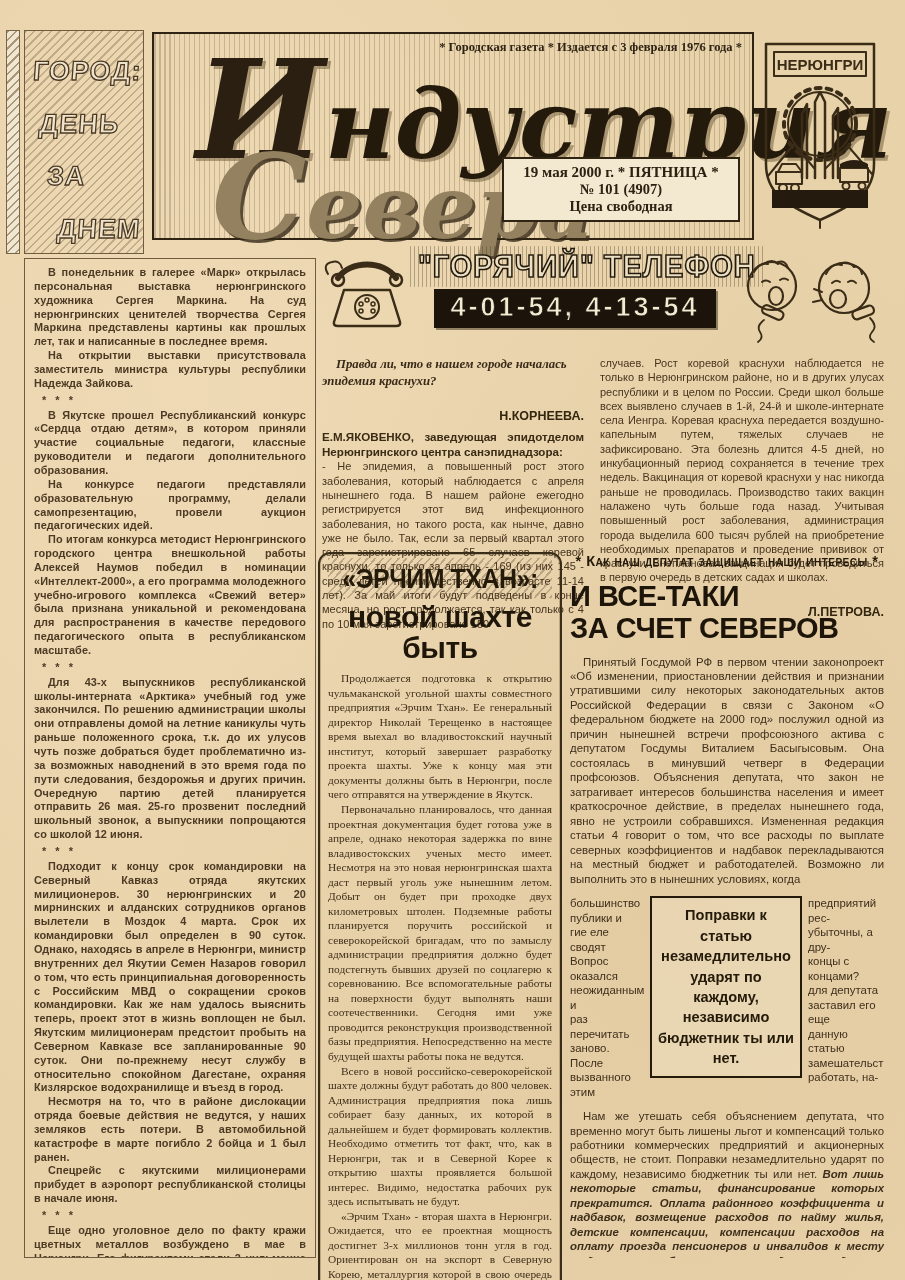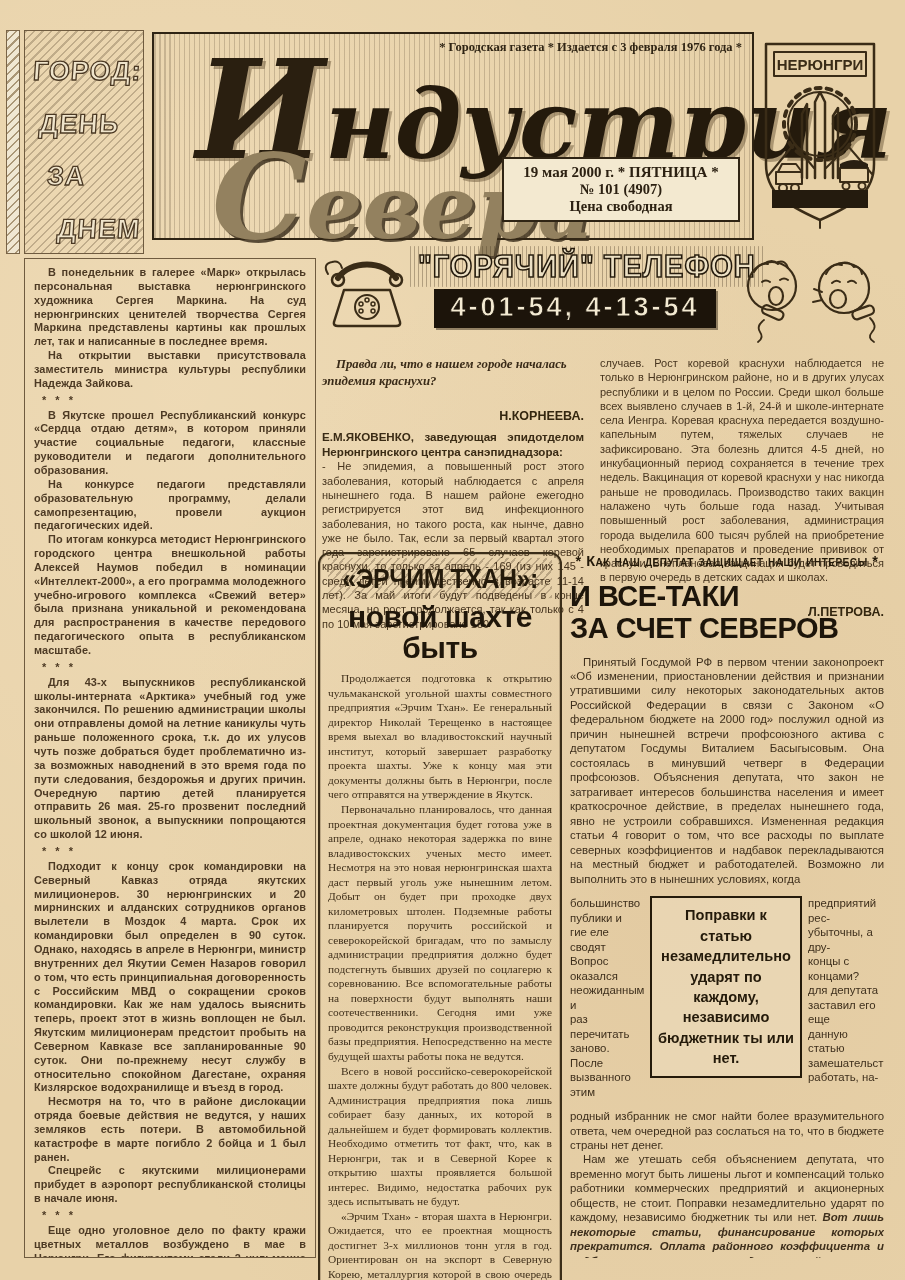--- a/index.html
+++ b/index.html
@@ -254,18 +254,17 @@
       <div class="callout">Поправки к статью незамедлительно ударят по каждому, независимо бюджетник ты или нет.</div>
       <div class="dep-frag frag-r">предприятий рес-
 убыточны, а дру-
 концы с концами?
 для депутата
 заставил его еще
 данную статью
 замешательства,
 работать, на-</div>
     </div>
-    <p style="text-indent:0">родный избранник не смог найти более вразумительного ответа, чем очередной раз сослаться на то, что в бюджете страны нет денег.</p>
     <p><span>Нам же утешать себя объяснением депутата, что временно могут быть лишены льгот и компенсаций только работники коммерческих предприятий и акционерных обществ, не стоит. Поправки незамедлительно ударят по каждому, независимо бюджетник ты или нет. </span><span class="emphasis">Вот лишь некоторые статьи, финансирование которых прекратится. Оплата районного коэффициента и надбавок, возмещение расходов по найму жилья, детские компенсации, компенсации расходов на оплату проезда пенсионеров и инвалидов к месту отдыха и обратно, стипендия студентов «вернется» вновь к выплатам без надбавок и процентов. Повторюсь, это лишь часть ограничений. Поправок таких предлагается свыше 40. Так что результаты этого закона почувствуют все. Похоже, что и это оказалось для В.Басыгысова новостью.</span></p>
 
   </div>
 
 </div>
 
 </body></html>

